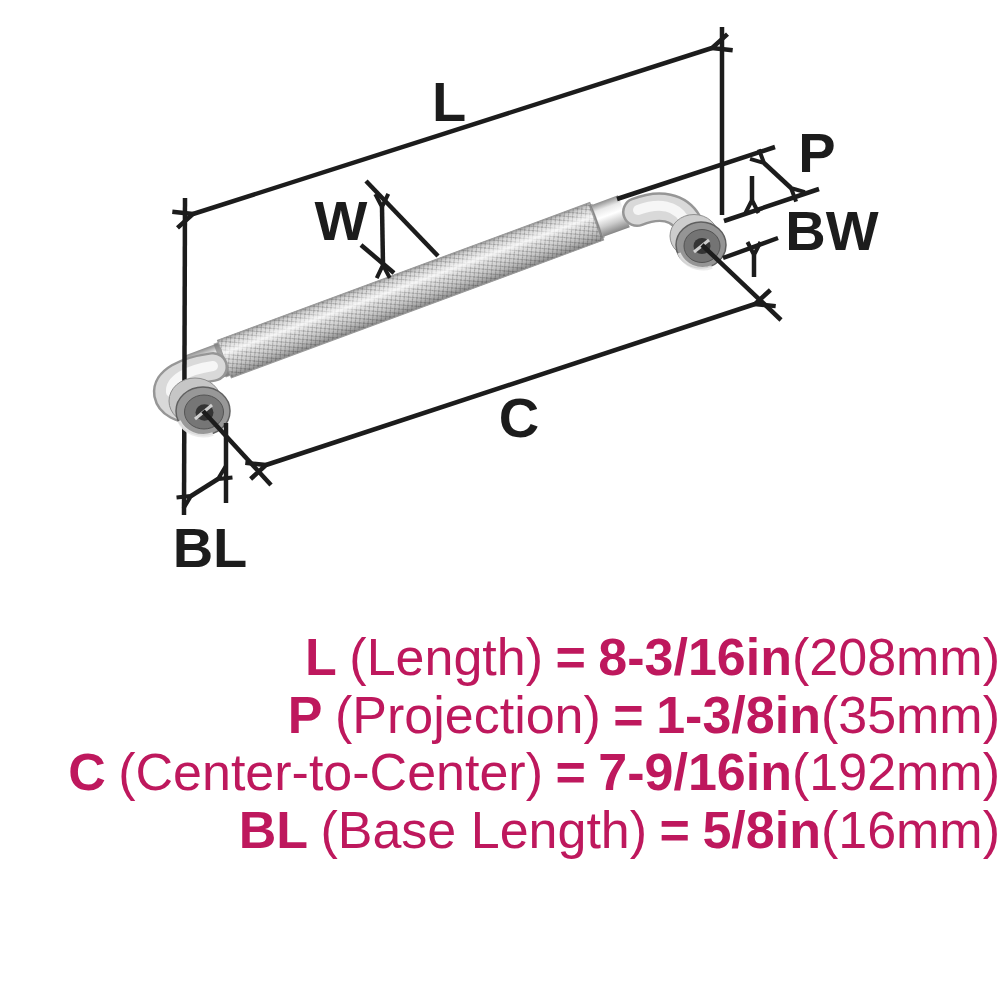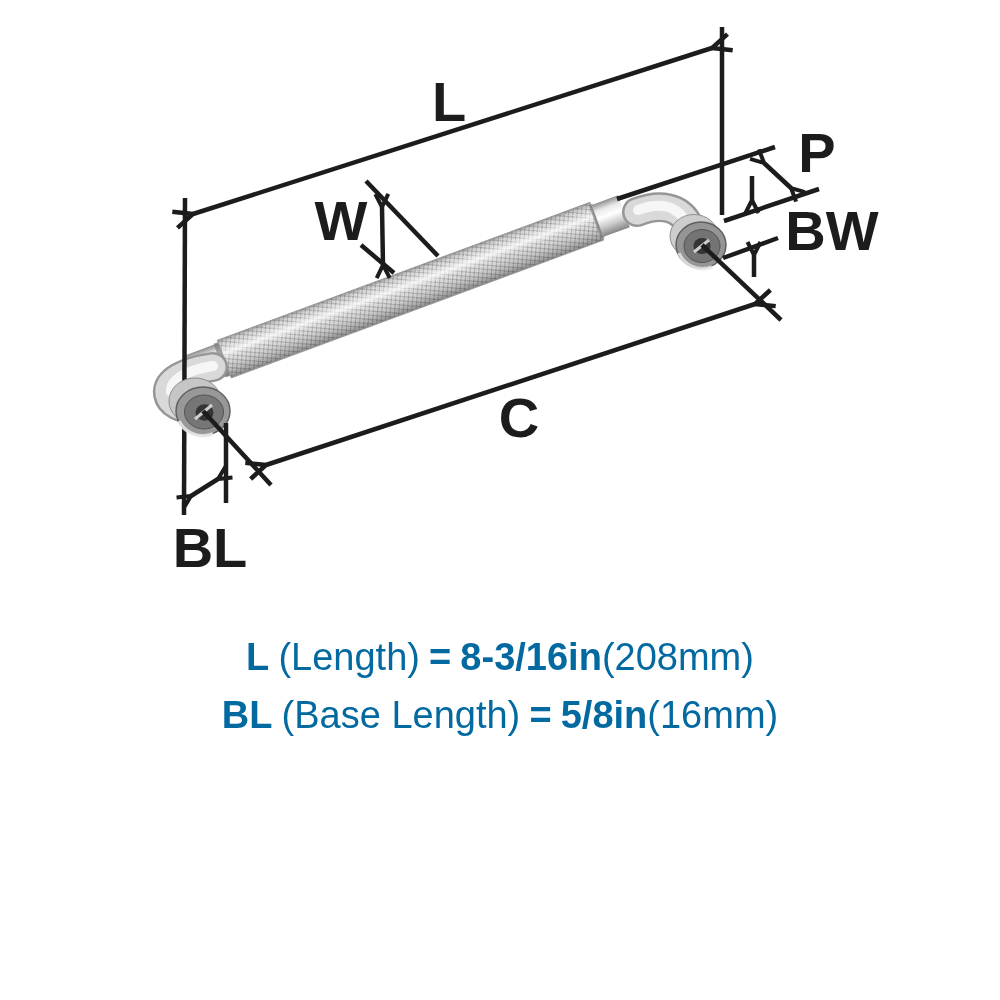--- a/index.html
+++ b/index.html
@@ -7,22 +7,22 @@
     position:relative;width:1000px;height:1000px;background:#ffffff;
     overflow:hidden;font-family:"Liberation Sans",sans-serif;
   }
   .diagram-svg{position:absolute;top:0;left:0;display:block;}
   .dim-label{
     font-family:"Liberation Sans",sans-serif;
     font-weight:bold;font-size:56px;fill:#1c1c1c;
   }
   .specs{
     position:absolute;top:629px;left:0;width:1000px;
-    text-align:center;color:#0369a1;
-    font-size:38px;line-height:57.5px;white-space:nowrap;
+    text-align:right;color:#be185d;
+    font-size:52px;line-height:57.5px;white-space:nowrap;
   }
   .spec-row{height:57.5px;}
   .spec-row .b{font-weight:bold;}
   .spec-row .name{margin:0 0.24em;}
   .spec-row .eq{margin-right:0.24em;}
 </style>
 </head>
 <body>
 
 <div class="stage">
@@ -140,15 +140,17 @@
 
     <g stroke="#1c1c1c" stroke-width="4.5">
       <line x1="226" y1="423" x2="226" y2="503"></line>
       <line x1="191" y1="496" x2="218" y2="479" marker-start="url(#arrS)" marker-end="url(#arrS)"></line>
     </g>
     <text class="dim-label" x="210" y="567" text-anchor="middle">BL</text>
   </svg>
 
   <div class="specs">
     <div class="spec-row"><span class="b">L</span><span class="name">(Length)</span><span class="b eq">=</span><span class="b">8-3/16in</span><span>(208mm)</span></div>
+    <div class="spec-row"><span class="b">P</span><span class="name">(Projection)</span><span class="b eq">=</span><span class="b">1-3/8in</span><span>(35mm)</span></div>
+    <div class="spec-row"><span class="b">C</span><span class="name">(Center-to-Center)</span><span class="b eq">=</span><span class="b">7-9/16in</span><span>(192mm)</span></div>
     <div class="spec-row"><span class="b">BL</span><span class="name">(Base Length)</span><span class="b eq">=</span><span class="b">5/8in</span><span>(16mm)</span></div>
   </div>
 </div>
 
 </body></html>

